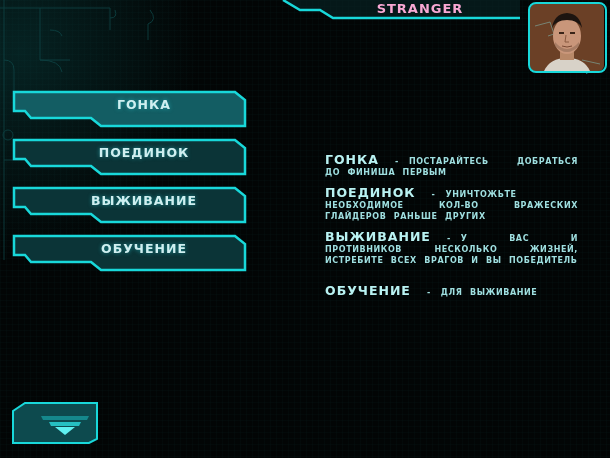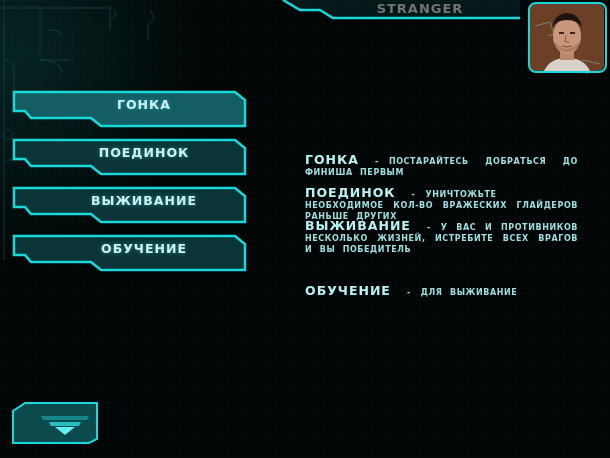--- a/index.html
+++ b/index.html
@@ -19,21 +19,21 @@
   .bg-glow {
     position: absolute; left: 0; top: 0; width: 200px; height: 260px;
     background: radial-gradient(ellipse at 10% 20%, rgba(10,70,70,0.45), transparent 70%);
   }
   .circuit { position: absolute; left: 0; top: 0; }
 
   
   .topbar { position: absolute; left: 0; top: 0; width: 530px; height: 24px; }
   .topbar-title {
     position: absolute; left: 340px; top: 1px; width: 160px; text-align: center;
-    color: #737373; font-weight: bold; font-size: 13px; letter-spacing: 1px;
+    color: #f9a8d4; font-weight: bold; font-size: 13px; letter-spacing: 1px;
   }
 
   
   .avatar-frame { position: absolute; left: 527px; top: 2px; width: 80px; height: 73px; }
   .avatar {
     position: absolute; left: 530px; top: 4px; width: 74px; height: 67px;
     border-radius: 6px; overflow: hidden;
     background: linear-gradient(180deg, #6a3e25 0%, #5a3420 100%);
   }
 
@@ -45,21 +45,21 @@
   .menu-btn .label {
     position: absolute; left: 40px; right: 10px; top: 9px; text-align: center;
     color: #cfeff0; font-weight: bold; font-size: 12.5px; letter-spacing: 1px;
     text-shadow: 0 0 4px rgba(40,200,210,0.6);
   }
 
   
   .desc { position: absolute; left: 305px; width: 273px; color: #9fdfe0; }
   .desc .row {
     font-size: 8px; font-weight: bold; letter-spacing: 0.6px; line-height: 11px;
-    text-align: justify; text-align-last: left; word-spacing: 4px;
+    text-align: justify; text-align-last: left; word-spacing: 4px; margin-left: 20px;
   }
   .desc .title {
     font-size: 12.5px; font-weight: bold; letter-spacing: 1px;
     color: #b9f2f2; margin-right: 6px;
   }
   .desc .dash { margin: 0 10px; }
 
   .scroll-btn { position: absolute; left: 11px; top: 401px; width: 88px; height: 44px; cursor: pointer; }
 </style>
 </head>
@@ -159,21 +159,21 @@
     <span class="title">ГОНКА</span><span class="dash">-</span><span>ПОСТАРАЙТЕСЬ ДОБРАТЬСЯ ДО ФИНИША ПЕРВЫМ</span>
   </div>
 </div>
 
 <div class="desc" style="top:187px">
   <div class="row">
     <span class="title">ПОЕДИНОК</span><span class="dash">-</span><span>УНИЧТОЖЬТЕ НЕОБХОДИМОЕ КОЛ-ВО ВРАЖЕСКИХ ГЛАЙДЕРОВ РАНЬШЕ ДРУГИХ</span>
   </div>
 </div>
 
-<div class="desc" style="top:220px">
+<div class="desc" style="top:231px">
   <div class="row">
     <span class="title">ВЫЖИВАНИЕ</span><span class="dash">-</span><span>У ВАС И ПРОТИВНИКОВ НЕСКОЛЬКО ЖИЗНЕЙ, ИСТРЕБИТЕ ВСЕХ ВРАГОВ И ВЫ ПОБЕДИТЕЛЬ</span>
   </div>
 </div>
 
 <div class="desc" style="top:285px">
   <div class="row">
     <span class="title">ОБУЧЕНИЕ</span><span class="dash">-</span><span>ДЛЯ ВЫЖИВАНИЕ</span>
   </div>
 </div>

